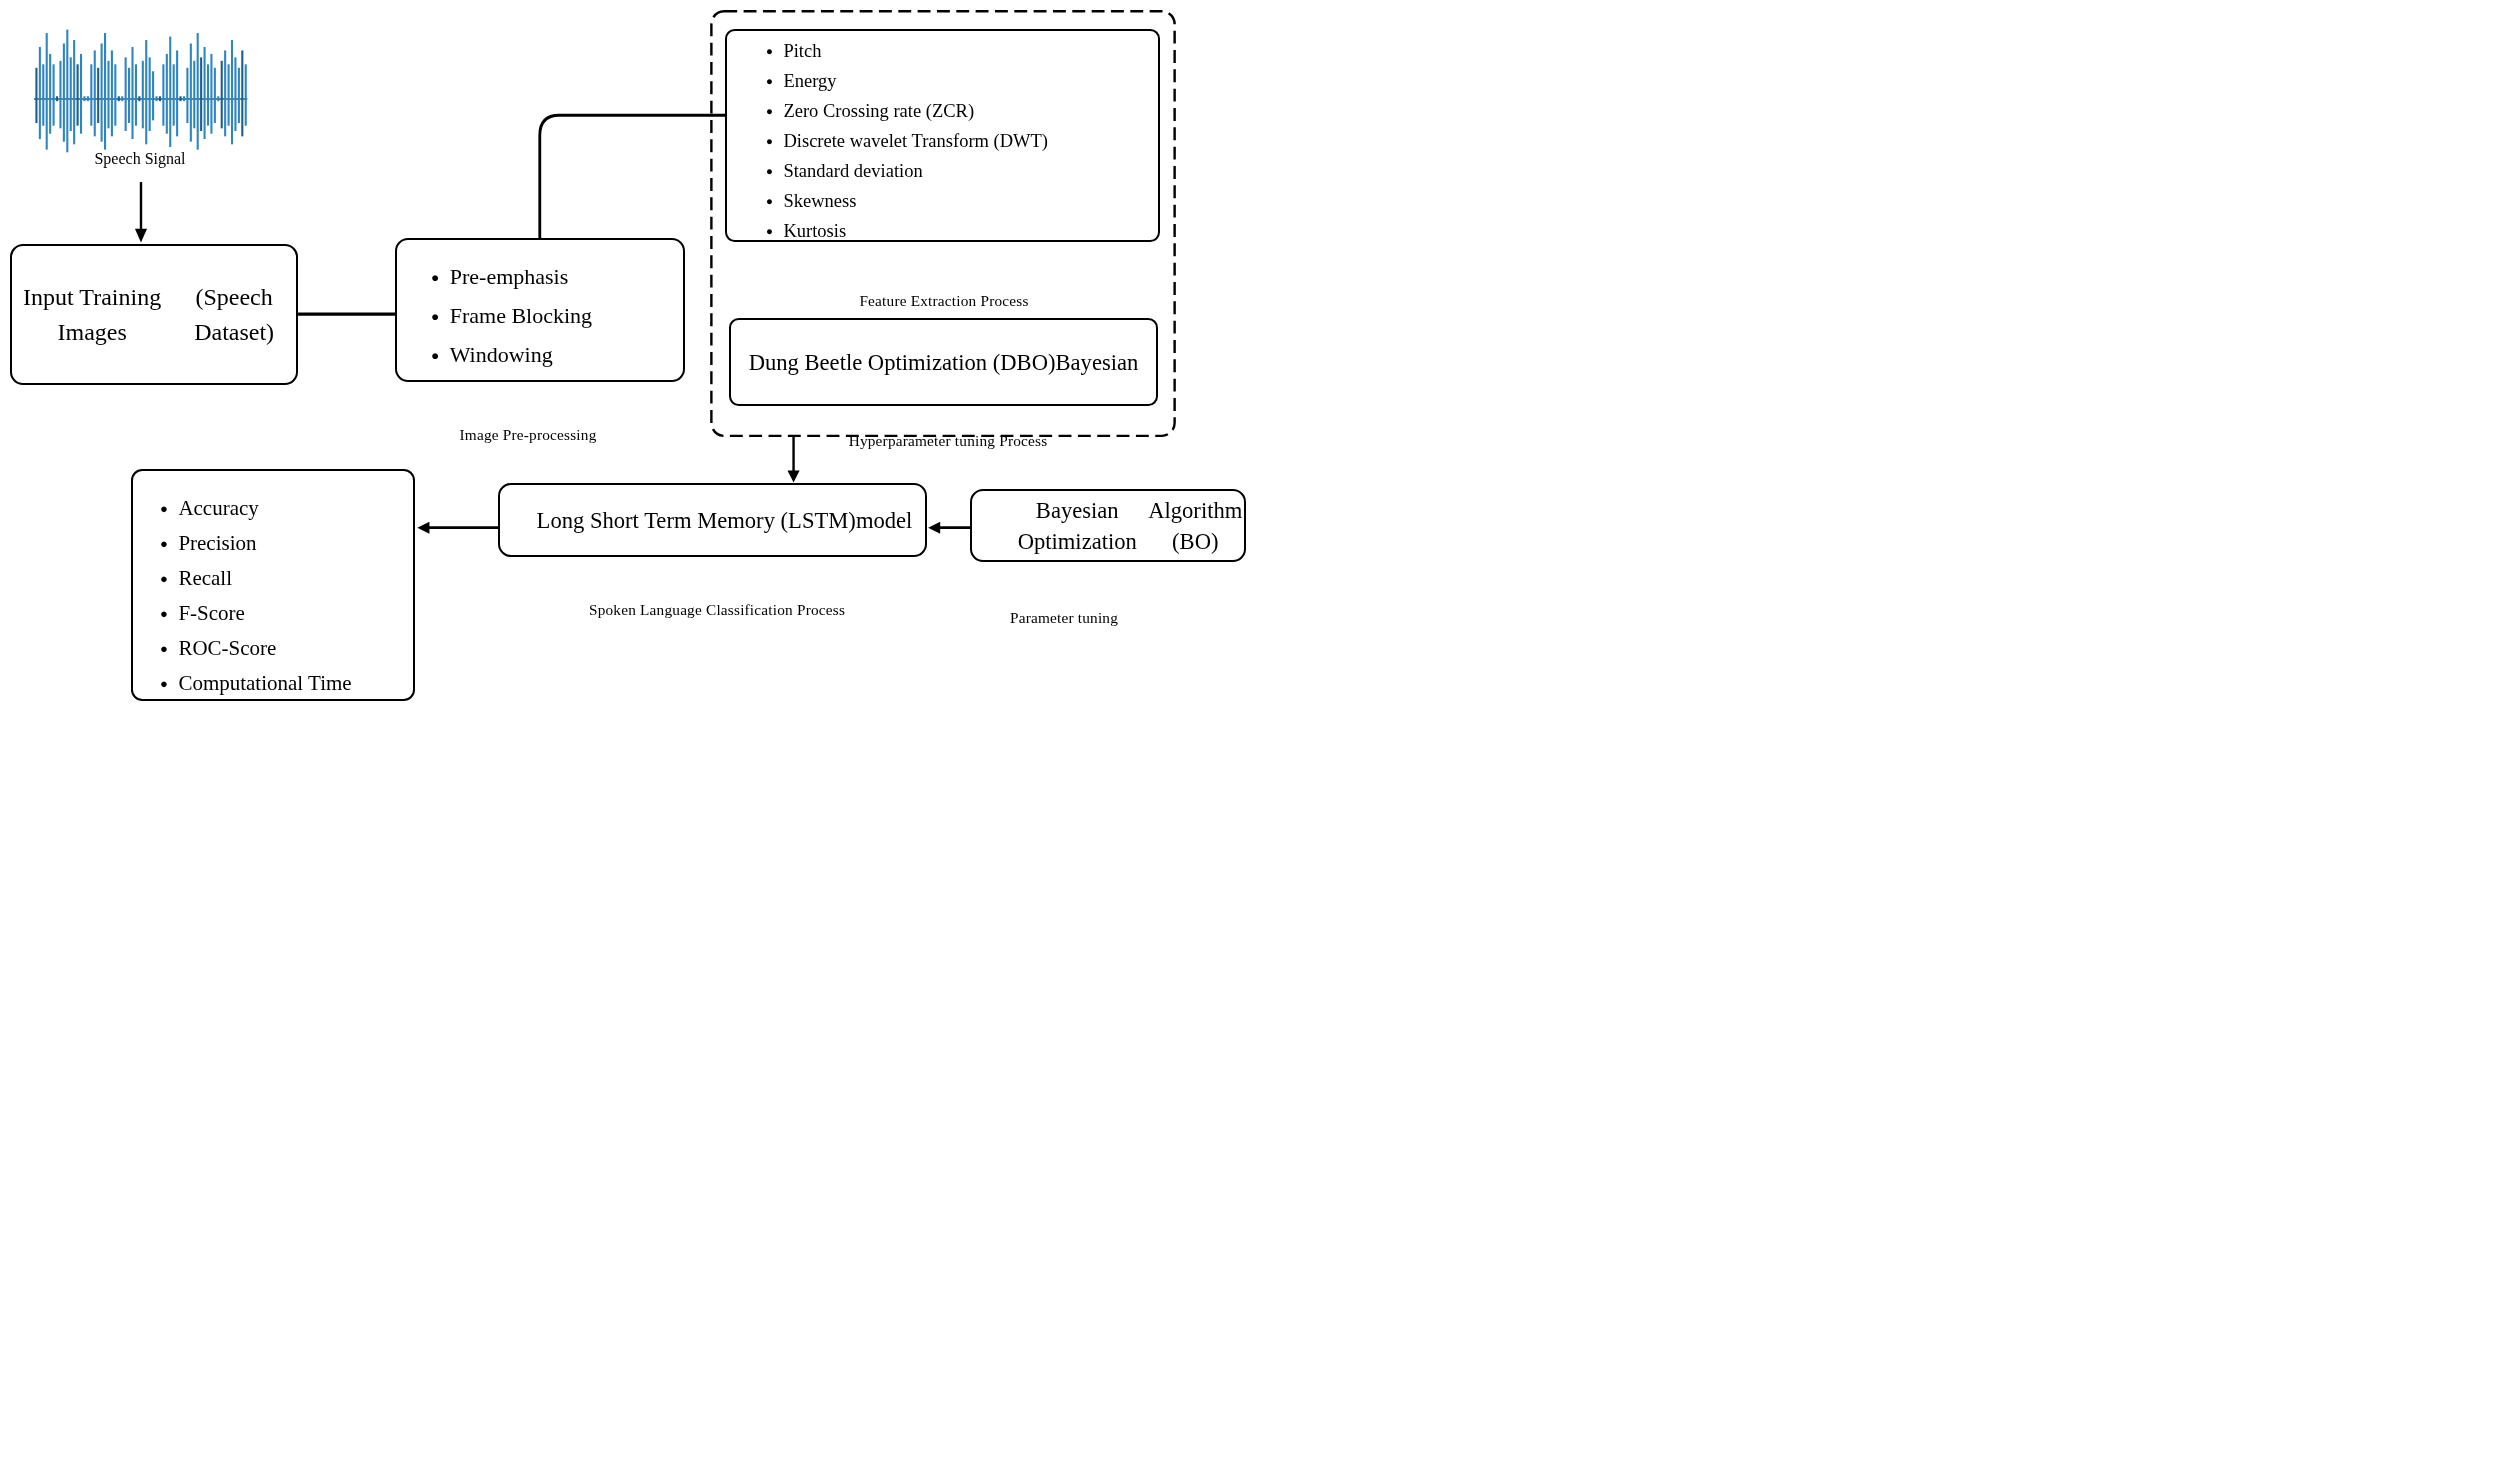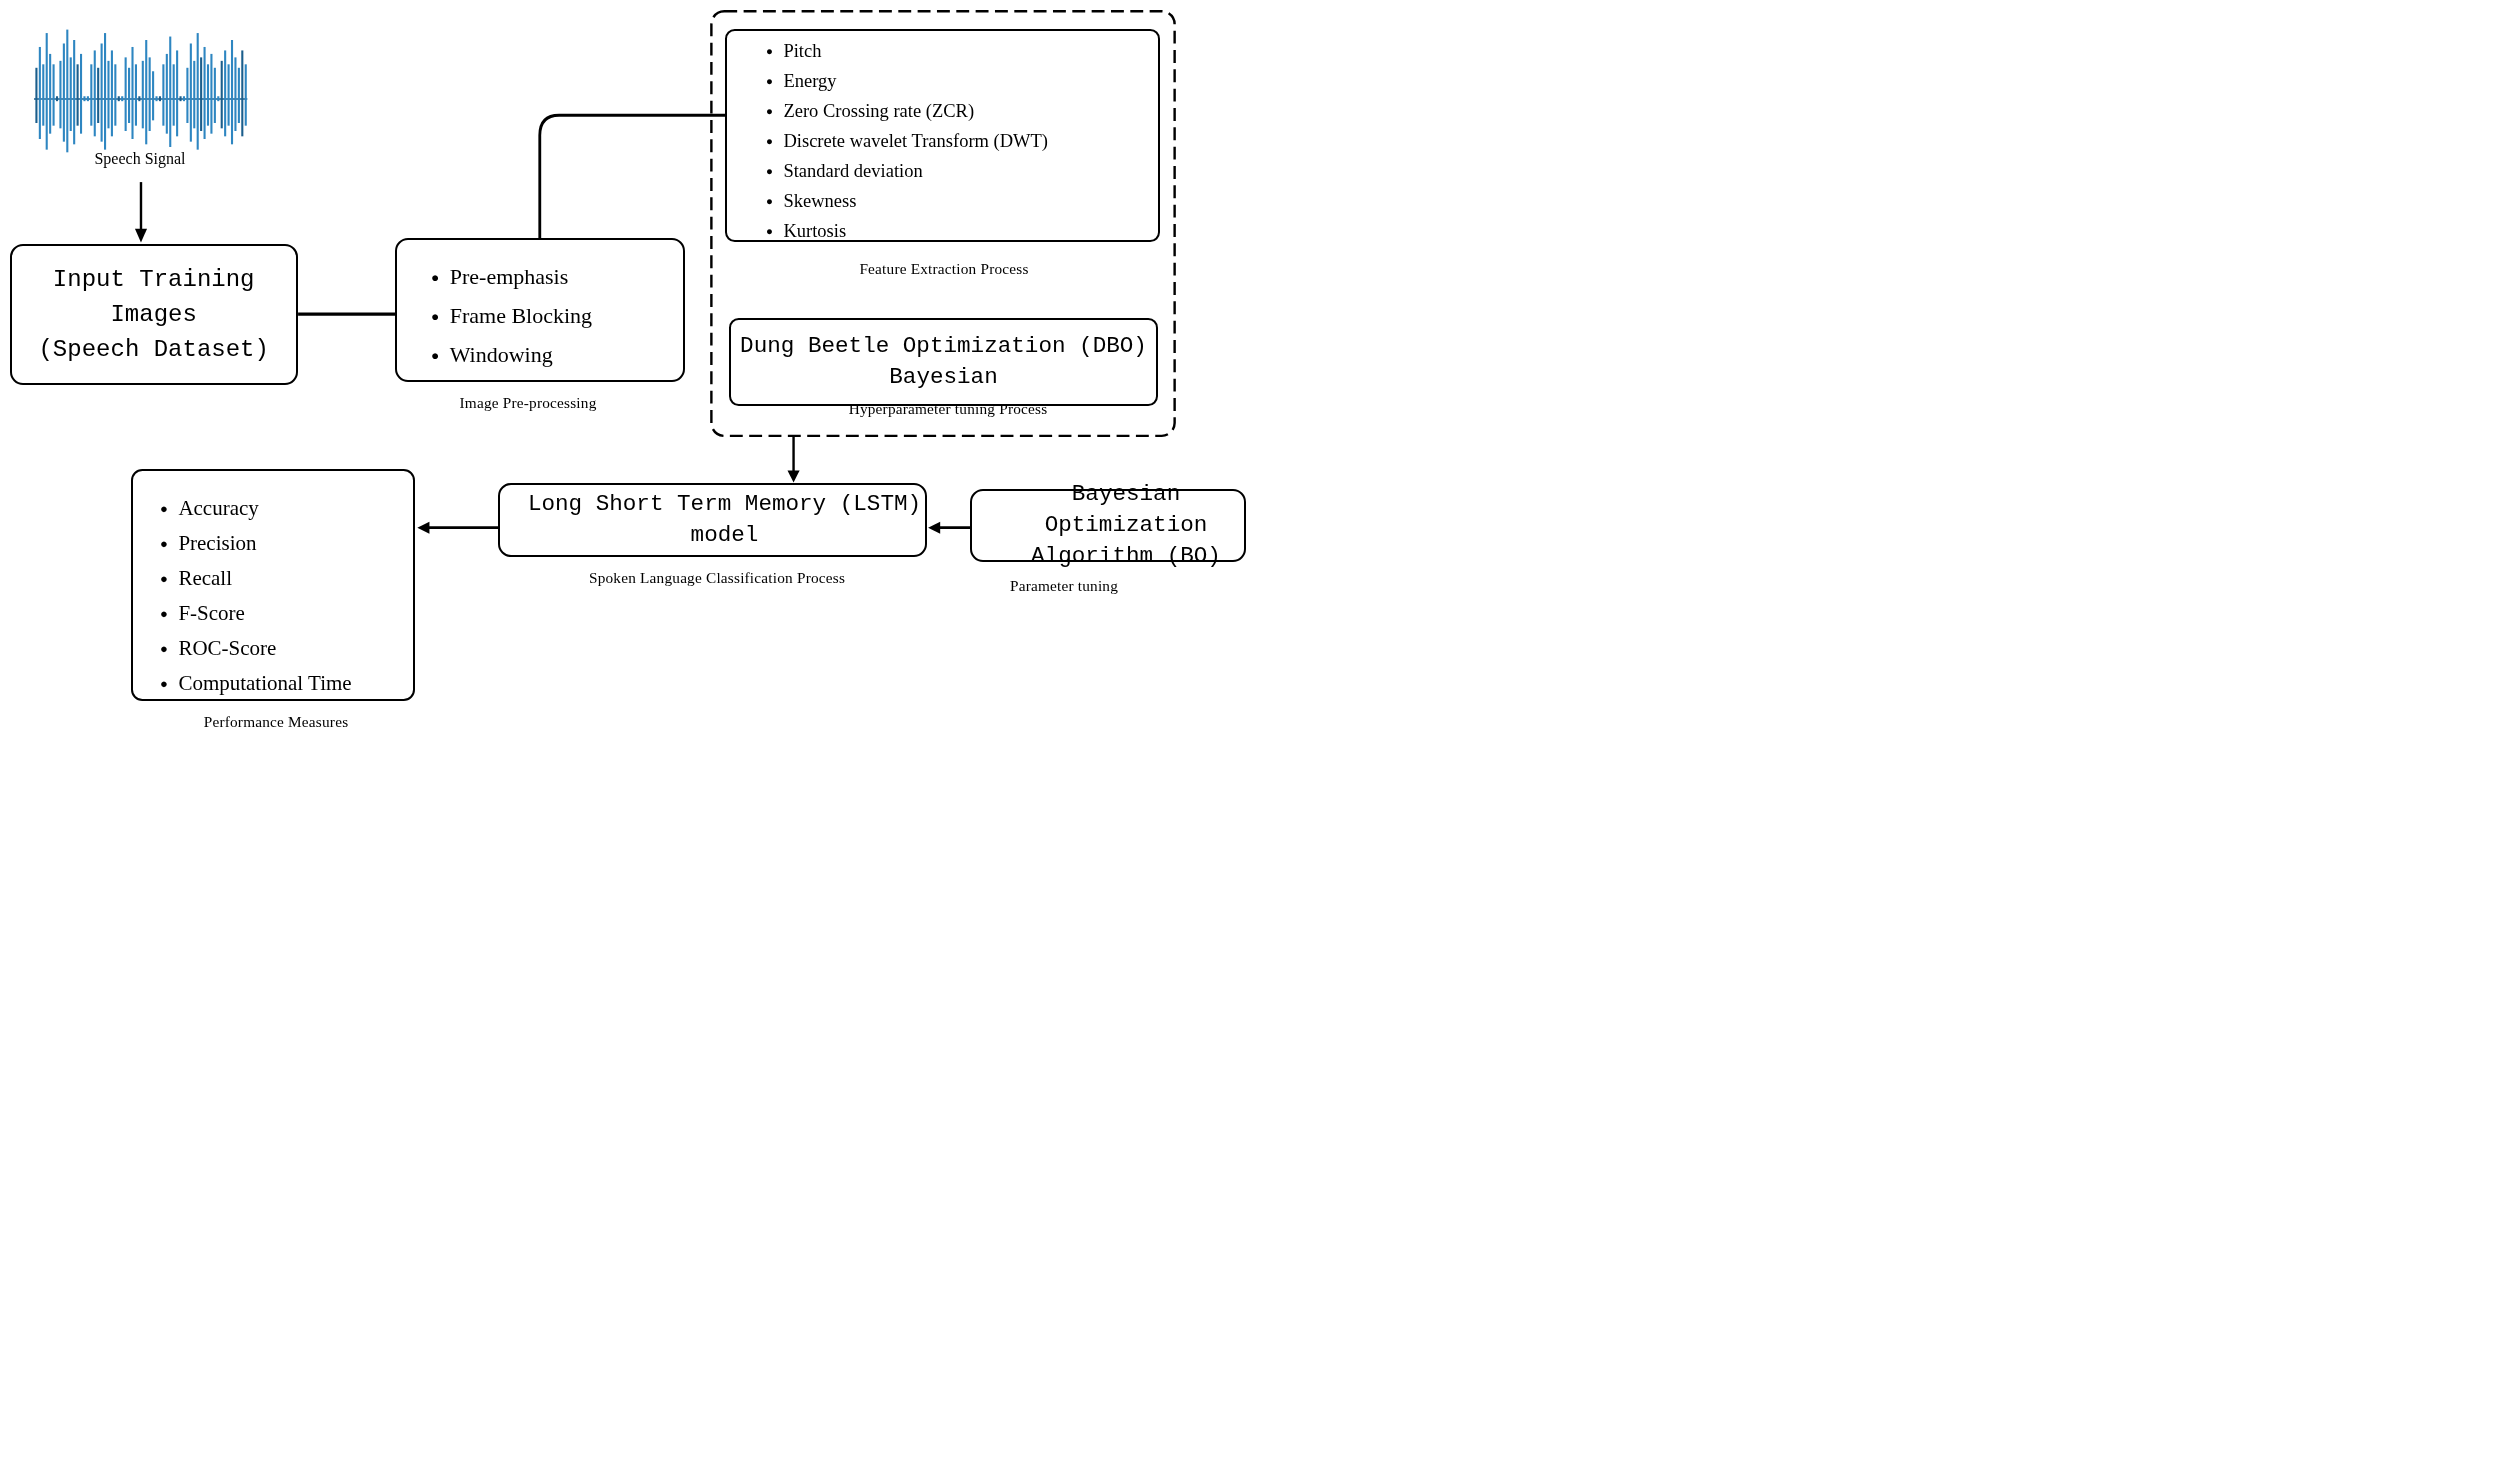--- a/index.html
+++ b/index.html
@@ -5,24 +5,24 @@
   html,body{margin:0;padding:0;background:#ffffff;}
   body{
     position:relative;width:1256px;height:738px;overflow:hidden;
     font-family:"Liberation Serif","DejaVu Serif",serif;color:#000;
   }
   #wires{position:absolute;left:0;top:0;z-index:0;}
   .box{
     position:absolute;background:#fff;border:2.4px solid #000;z-index:1;
     box-sizing:border-box;
   }
-  .center-text{display:flex;flex-direction:column;justify-content:center;align-items:center;text-align:center;font-family:Liberation Mono, monospace;}
+  .center-text{display:flex;flex-direction:row;justify-content:center;align-items:center;text-align:center;}
   .caption{
     position:absolute;z-index:1;font-size:15.3px;white-space:nowrap;
-    transform:translateX(-50%);letter-spacing:0.2px;
+    transform:translateX(-50%);letter-spacing:0.2px;margin-top:32px;
   }
   .bullet-row{display:flex;align-items:baseline;white-space:nowrap;}
   .dot{font-size:0.62em;margin-right:10.5px;position:relative;top:-0.18em;}
   
   #input-box{left:9.7px;top:244px;width:288px;height:141px;border-radius:13px;font-size:24px;line-height:35px;}
   #preprocessing-box{left:395px;top:238px;width:290px;height:144px;border-radius:13px;}
   #preprocessing-box .list{padding:19.3px 0 0 34px;font-size:22px;line-height:36px;}
   #feature-box{left:725px;top:29px;width:435px;height:213px;border-radius:9.7px;}
   #feature-box .list{padding:5.6px 0 0 39px;font-size:18.5px;line-height:28px;}
   #dbo-box{left:729px;top:318px;width:429px;height:88px;border-radius:9.7px;font-size:22.6px;line-height:31px;}

